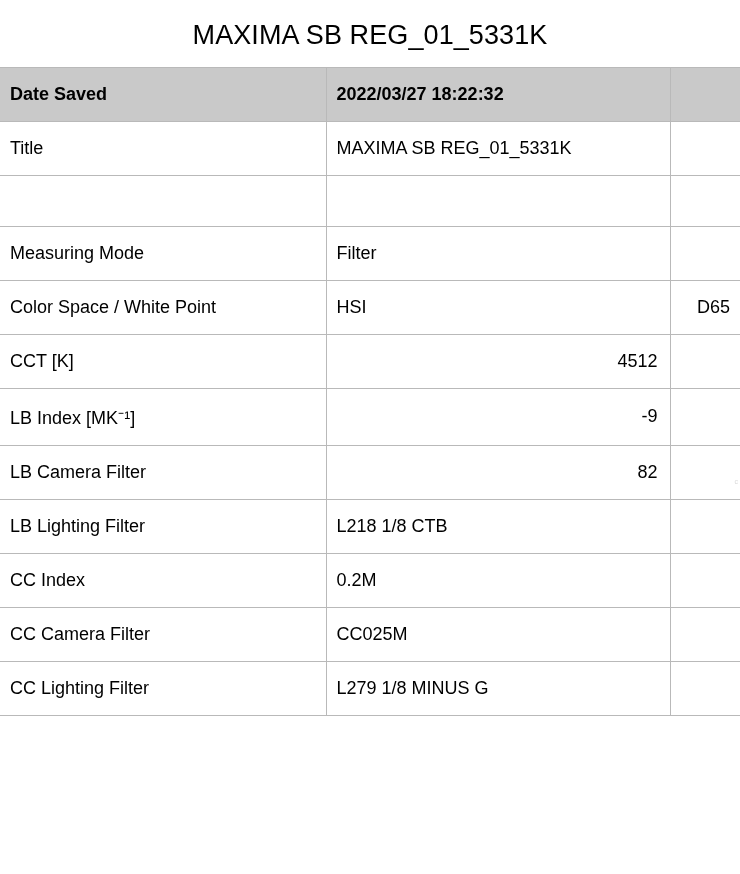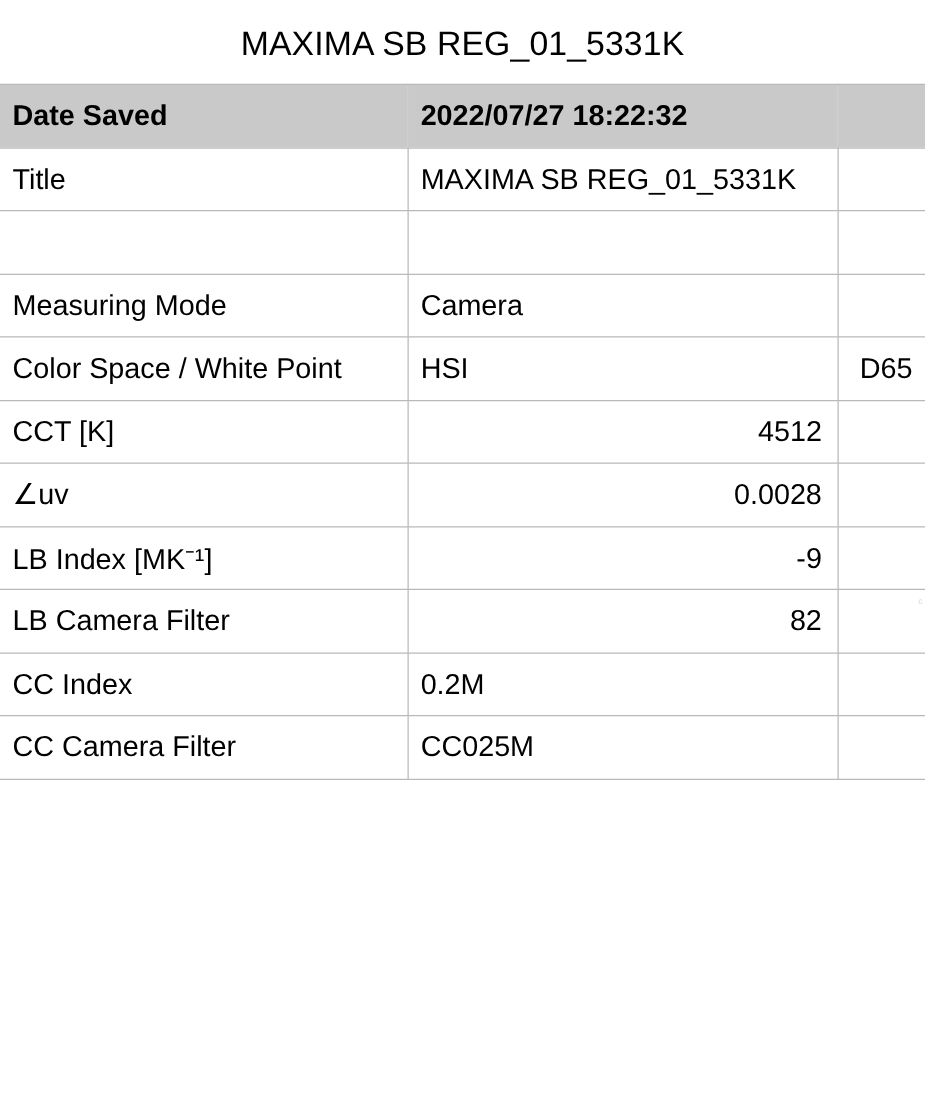--- a/index.html
+++ b/index.html
@@ -33,22 +33,22 @@
     border-collapse: collapse;
     width: 740px;
     table-layout: fixed;
   }
   table.meta tr {
     height: 50.5px;
   }
   table.meta td {
     border-top: 1px solid #b9b9b9;
     border-bottom: 1px solid #b9b9b9;
-    padding: 0 10px;
-    font-size: 23px;
+    padding: 16px 10px;
+    font-size: 18px;
     vertical-align: middle;
     box-sizing: border-box;
     overflow: hidden;
     white-space: nowrap;
   }
   td.label {
     width: 326px;
     font-weight: normal;
     border-right: 1px solid #b9b9b9;
     border-left: none;
@@ -91,70 +91,75 @@
 <body>
 
 <div class="page">
 
   <div class="doc-title">MAXIMA SB REG_01_5331K</div>
 
   <table class="meta">
     <tbody>
         <tr class="header">
           <td class="label">Date Saved</td>
-          <td class="value">2022/07/27 18:22:32</td>
+          <td class="value">2022/03/27 18:22:32</td>
           <td class="extra"></td>
         </tr>
         <tr>
           <td class="label">Title</td>
           <td class="value">MAXIMA SB REG_01_5331K</td>
           <td class="extra"></td>
         </tr>
         <tr class=" spacer">
           <td class="label"></td>
           <td class="value"></td>
           <td class="extra"></td>
         </tr>
         <tr>
           <td class="label">Measuring Mode</td>
-          <td class="value">Camera</td>
+          <td class="value">Filter</td>
           <td class="extra"></td>
         </tr>
         <tr>
           <td class="label">Color Space / White Point</td>
           <td class="value">HSI</td>
           <td class="extra">D65</td>
         </tr>
         <tr>
           <td class="label">CCT [K]</td>
           <td class="value num">4512</td>
           <td class="extra"></td>
         </tr>
         <tr>
-          <td class="label">∠uv</td>
-          <td class="value num">0.0028</td>
-          <td class="extra"></td>
-        </tr>
-        <tr>
           <td class="label">LB Index [MK⁻¹]</td>
           <td class="value num">-9</td>
           <td class="extra"></td>
         </tr>
         <tr>
           <td class="label">LB Camera Filter</td>
           <td class="value num">82</td>
+          <td class="extra"></td>
+        </tr>
+        <tr>
+          <td class="label">LB Lighting Filter</td>
+          <td class="value">L218 1/8 CTB</td>
           <td class="extra"></td>
         </tr>
         <tr>
           <td class="label">CC Index</td>
           <td class="value">0.2M</td>
           <td class="extra"></td>
         </tr>
         <tr>
           <td class="label">CC Camera Filter</td>
           <td class="value">CC025M</td>
           <td class="extra"></td>
         </tr>
+        <tr>
+          <td class="label">CC Lighting Filter</td>
+          <td class="value">L279 1/8 MINUS G</td>
+          <td class="extra"></td>
+        </tr>
       </tbody>
   </table>
 
   <div class="tiny-mark">c</div>
 </div>
 
 </body></html>

